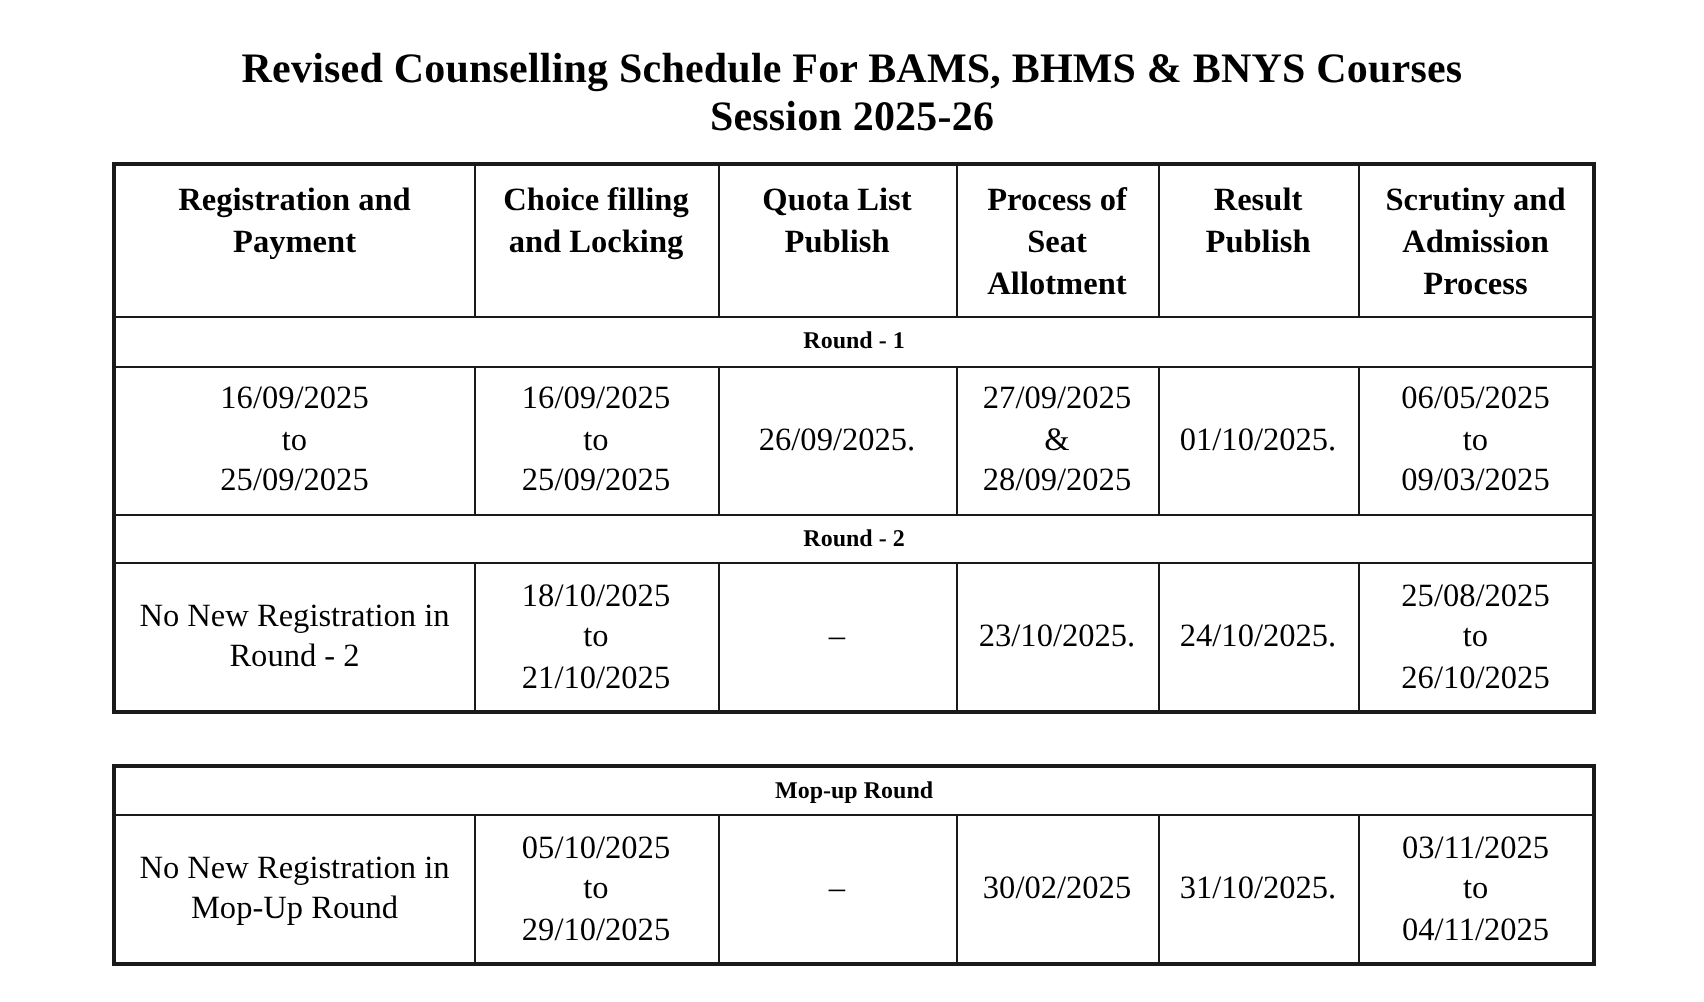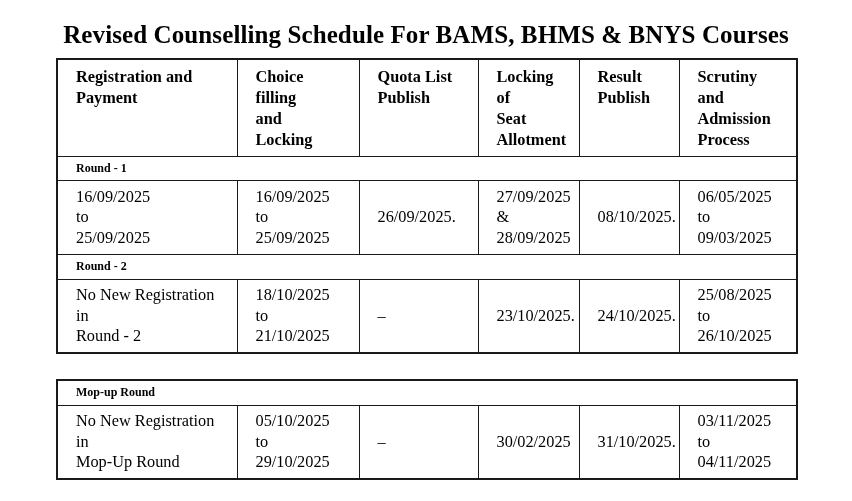--- a/index.html
+++ b/index.html
@@ -24,43 +24,43 @@
     padding: 0;
   }
 
   
   .heading {
     padding-top: 23px;
     text-align: center;
   }
   .heading .hline {
     font-weight: bold;
-    font-size: 25px;
+    font-size: 21px;
     line-height: 23.5px;
     letter-spacing: 0.1px;
     white-space: nowrap;
   }
 
   
   .table-wrap {
     margin: 0 auto;
     width: 740px;
   }
   table.sched {
     border-collapse: collapse;
     table-layout: fixed;
     width: 740px;
     border: 2.4px solid #1a1a1a;
   }
   table.sched td,
   table.sched th {
     border: 1.3px solid #1a1a1a;
-    padding: 2px 18px;
+    padding: 2px 1px;
     vertical-align: middle;
-    text-align: left;
+    text-align: center;
     font-size: 16.3px;
     line-height: 20.5px;
     font-weight: normal;
     margin-left: 32px;
   }
   table.sched th {
     font-weight: bold;
     font-size: 16.3px;
     line-height: 21px;
     vertical-align: top;
@@ -97,20 +97,21 @@
 
   .gap { height: 25px; }
 </style>
 </head>
 <body>
 
 <div class="page">
 
   <div class="heading">
     <div class="hline">Revised Counselling Schedule For BAMS, BHMS &amp; BNYS Courses</div>
+    <div class="hline">Session 2025-26</div>
   </div>
 
   <div class="table-wrap" style="margin-top:11px;">
     <table class="sched">
       <colgroup>
         <col class="c0">
           <col class="c1">
           <col class="c2">
           <col class="c3">
           <col class="c4">
@@ -124,21 +125,21 @@
           </th>
           <th>
             <span class="multiline">Choice filling</span>
             <span class="multiline">and Locking</span>
           </th>
           <th>
             <span class="multiline">Quota List</span>
             <span class="multiline">Publish</span>
           </th>
           <th>
-            <span class="multiline">Locking of</span>
+            <span class="multiline">Process of</span>
             <span class="multiline">Seat</span>
             <span class="multiline">Allotment</span>
           </th>
           <th>
             <span class="multiline">Result</span>
             <span class="multiline">Publish</span>
           </th>
           <th>
             <span class="multiline">Scrutiny and</span>
             <span class="multiline">Admission</span>
@@ -165,21 +166,21 @@
           </td>
           <td>
             <span class="multiline">26/09/2025.</span>
           </td>
           <td>
             <span class="multiline">27/09/2025</span>
             <span class="multiline">&amp;</span>
             <span class="multiline">28/09/2025</span>
           </td>
           <td>
-            <span class="multiline">08/10/2025.</span>
+            <span class="multiline">01/10/2025.</span>
           </td>
           <td>
             <span class="multiline">06/05/2025</span>
             <span class="multiline">to</span>
             <span class="multiline">09/03/2025</span>
           </td>
         </tr>
 
         <tr class="round-row">
           <td colspan="6">Round - 2</td>

